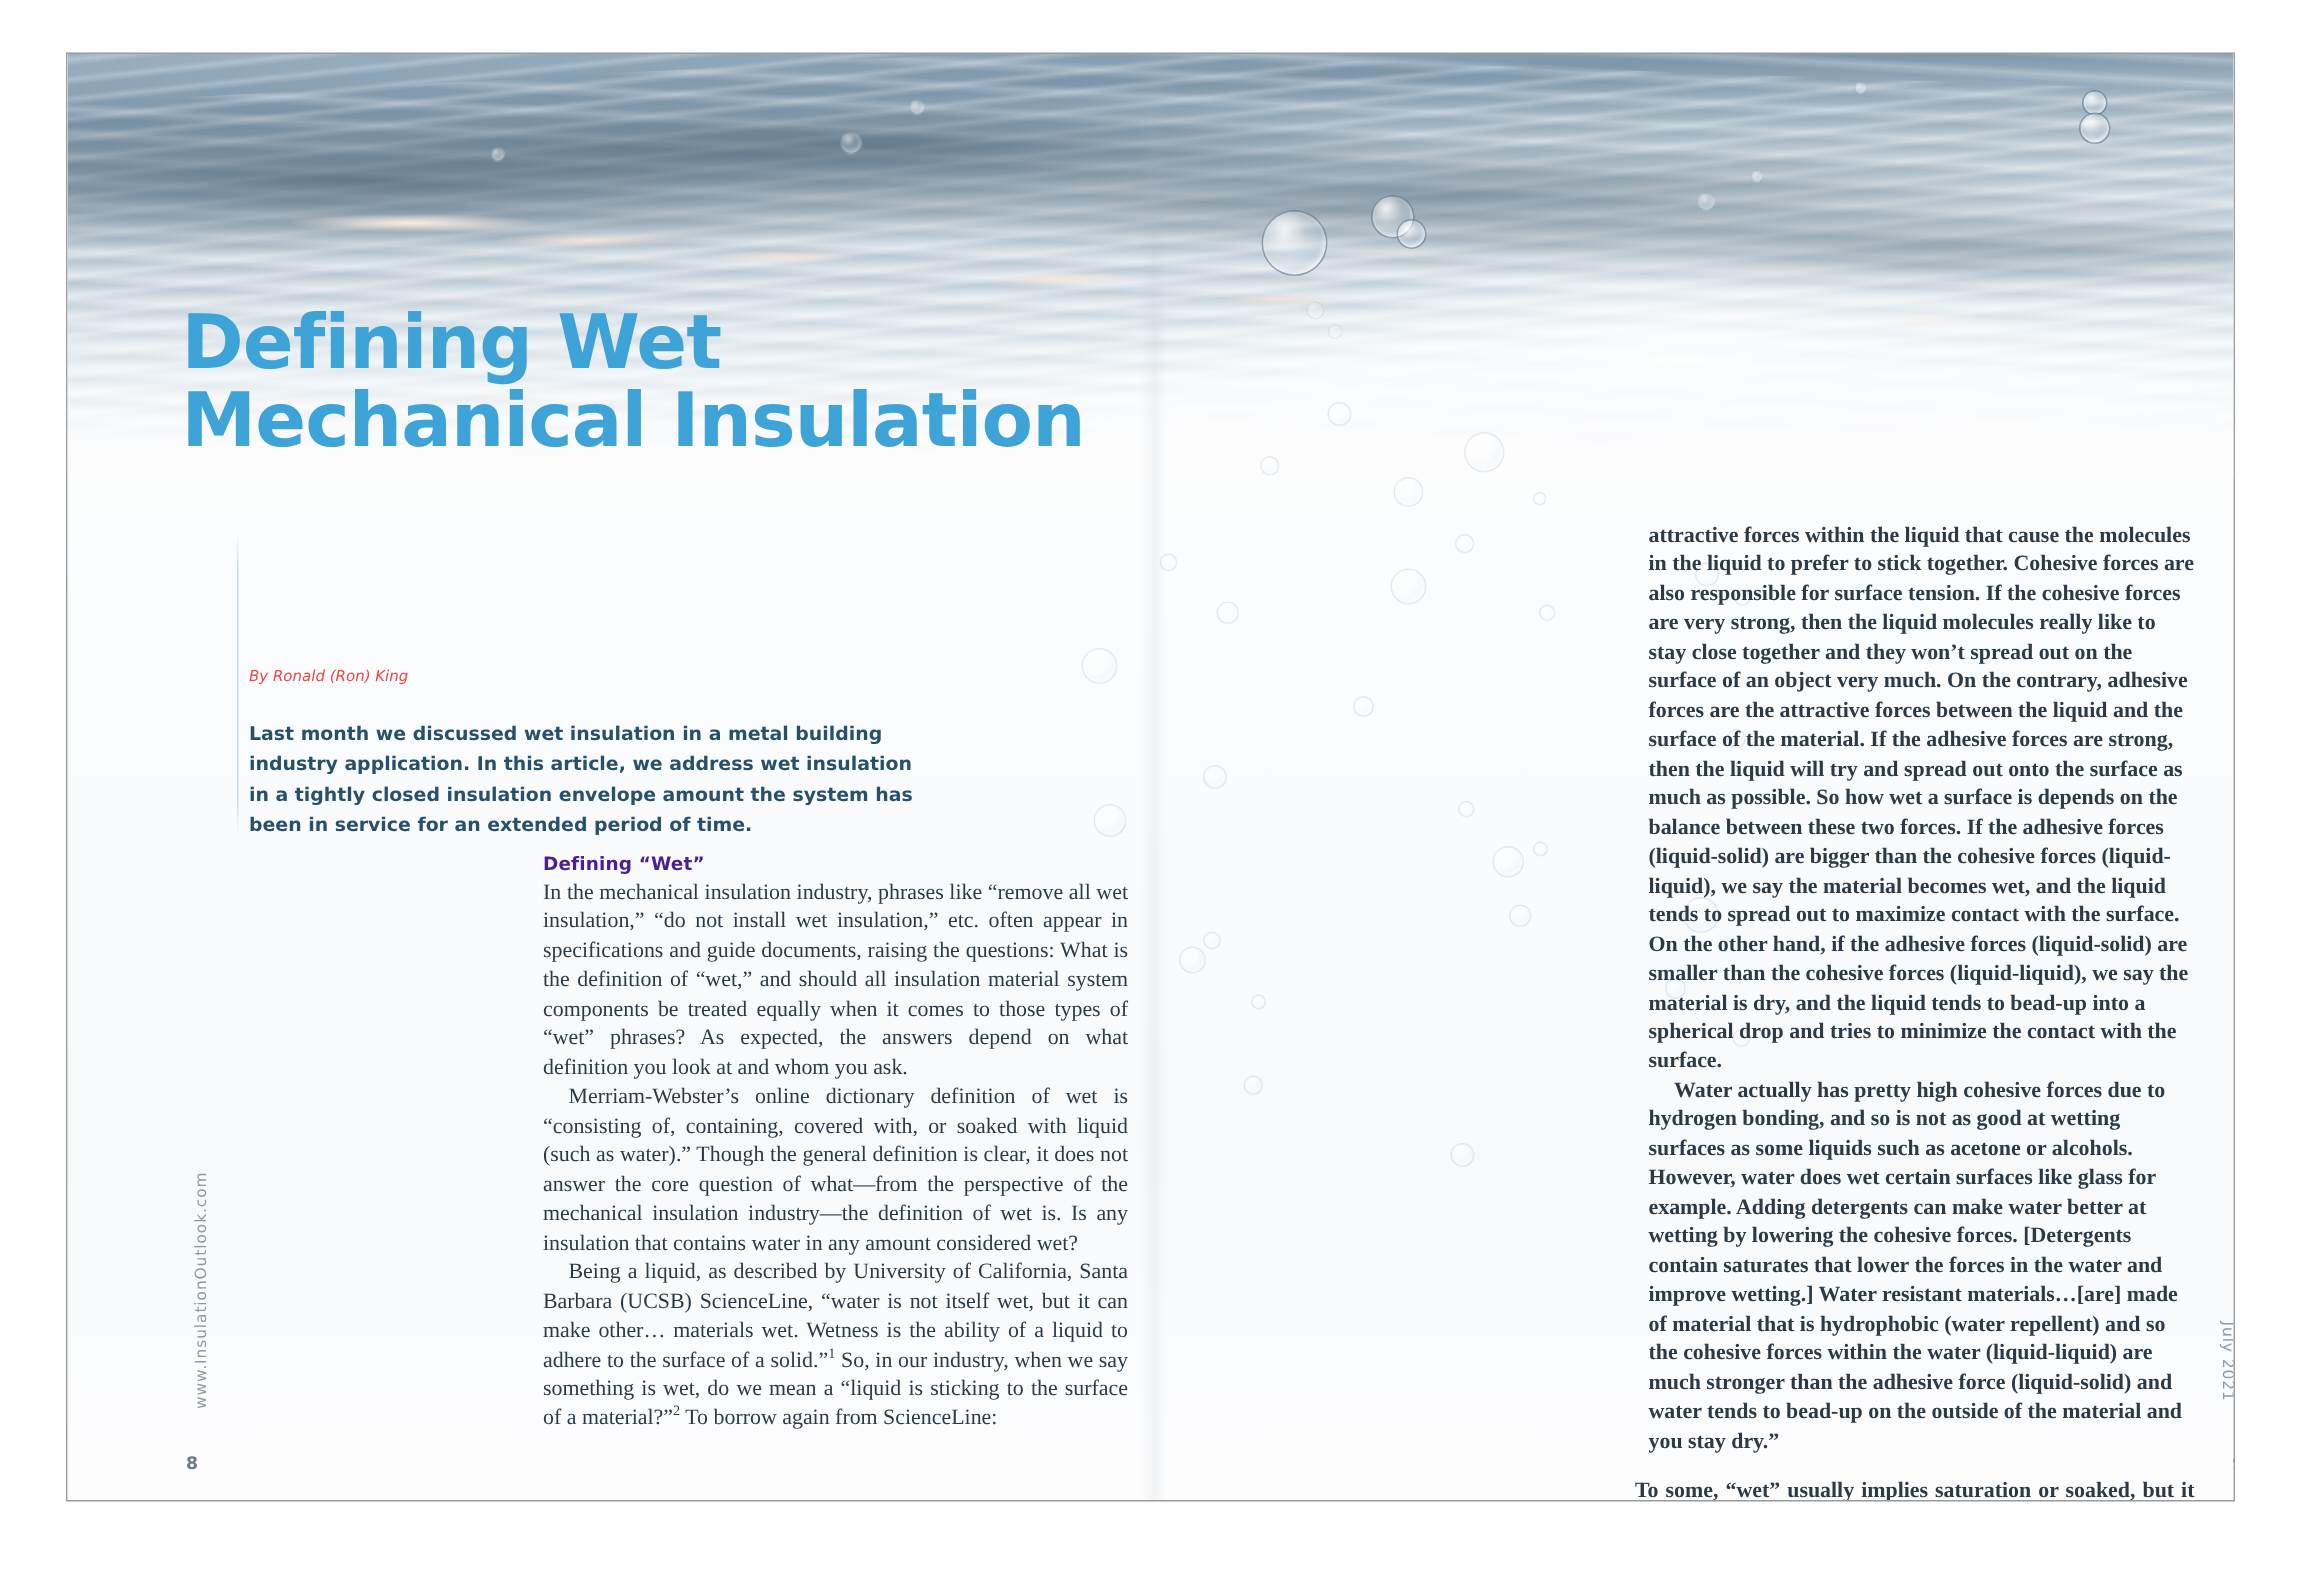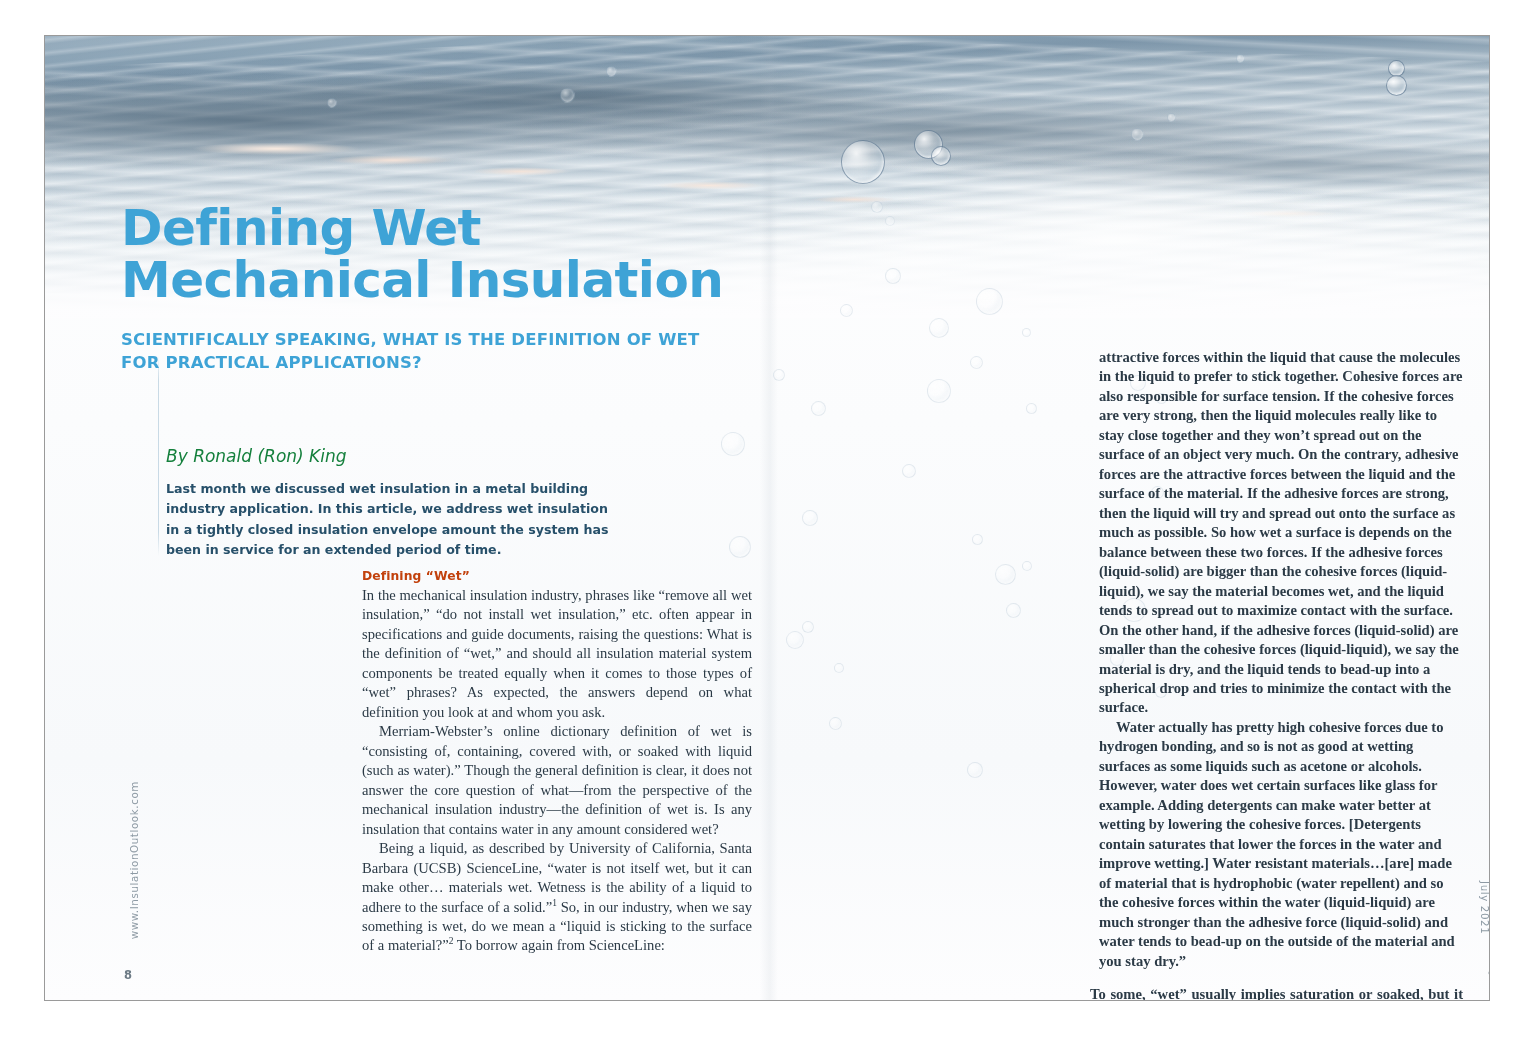--- a/index.html
+++ b/index.html
@@ -192,22 +192,22 @@
       rgba(160,190,210,.55) 88%,
       rgba(170,195,212,0) 100%);
   }
 
   #byline {
     position: absolute;
     left: 121px;
     top: 410px;
     font-family: "DejaVu Sans", sans-serif;
     font-style: italic;
-    font-size: 17px;
-    color: #15803d;
+    font-size: 10px;
+    color: #ef4444;
   }
   #deck {
     position: absolute;
     left: 121px;
     top: 443px;
     width: 455px;
     font-family: "DejaVu Sans", sans-serif;
     font-weight: 700;
     font-size: 12.6px;
     line-height: 1.62;
@@ -226,21 +226,21 @@
     position: absolute;
     left: 305px;
     top: 312px;
     width: 390px;
   }
 
   .subhead {
     font-family: "DejaVu Sans", sans-serif;
     font-weight: 700;
     font-size: 12.3px;
-    color: #c2410c;
+    color: #4c1d95;
     margin: 0 0 3px 0;
     letter-spacing: .1px;
   }
   .body-p {
     font-family: "Liberation Serif", "DejaVu Serif", serif;
     font-size: 14.6px;
     line-height: 1.335;
     color: #2b3a46;
     margin: 0;
     text-align: justify;
@@ -358,21 +358,20 @@
 
   <div id="gutter"></div>
 
   <div id="page-left">
 
     <div id="headline">
       <h1>
         <span>Defining Wet</span><br>
         <span>Mechanical Insulation</span>
       </h1>
-      <div id="subtitle">SCIENTIFICALLY SPEAKING, WHAT IS THE DEFINITION OF WET FOR PRACTICAL APPLICATIONS?</div>
     </div>
 
     <div id="intro-rule"></div>
 
     <div id="byline">By Ronald (Ron) King</div>
 
     <div id="deck">Last month we discussed wet insulation in a metal building industry application. In this article, we address wet insulation in a tightly closed insulation envelope amount the system has been in service for an extended period of time.</div>
 
     <div id="col-left">
       <div class="subhead">Defining “Wet”</div>

